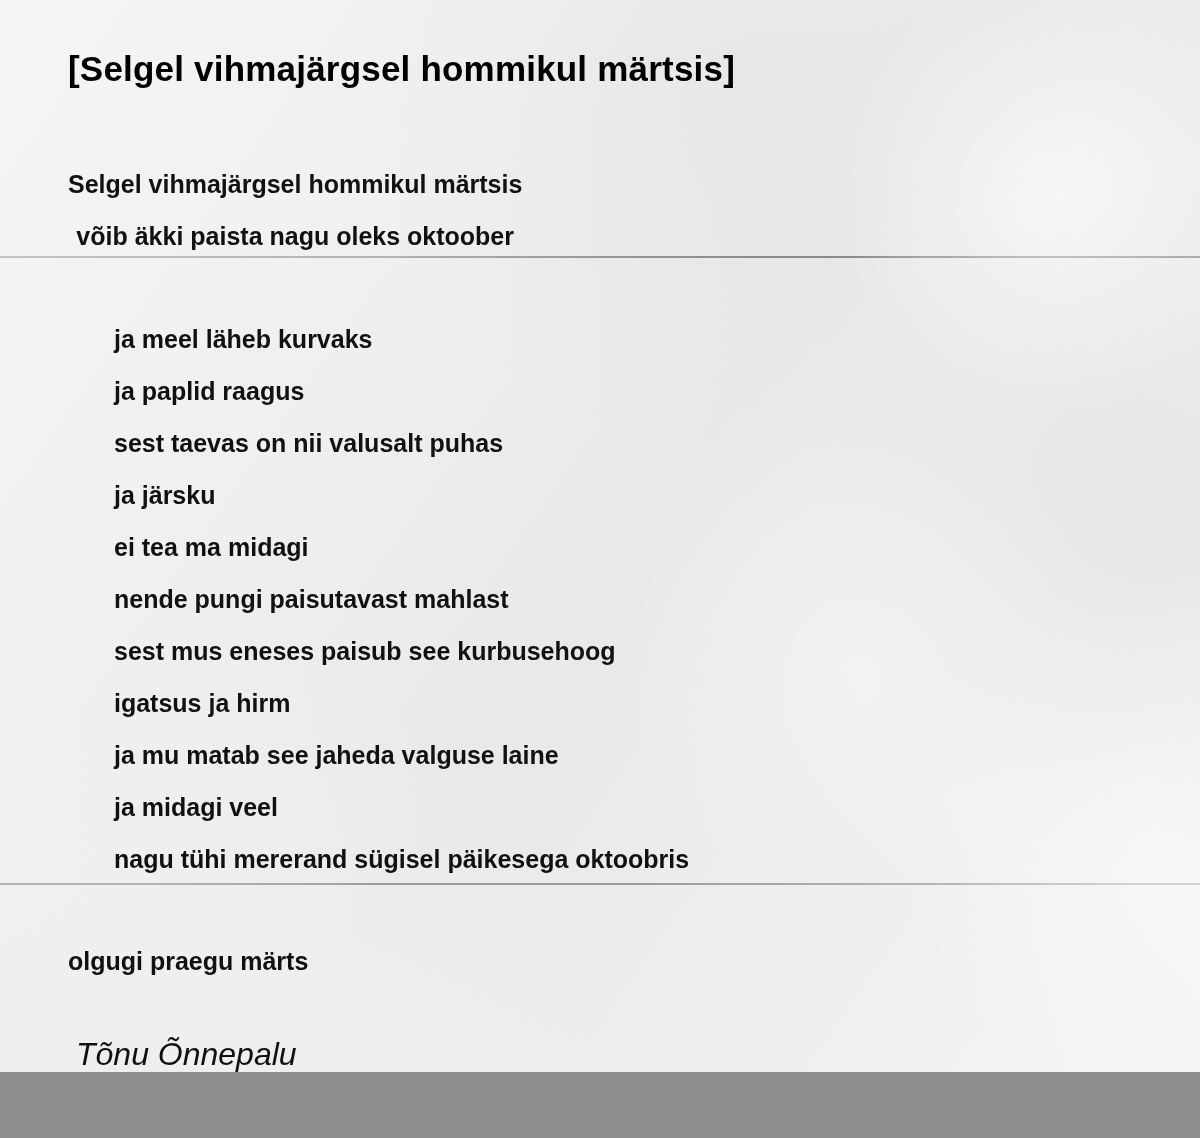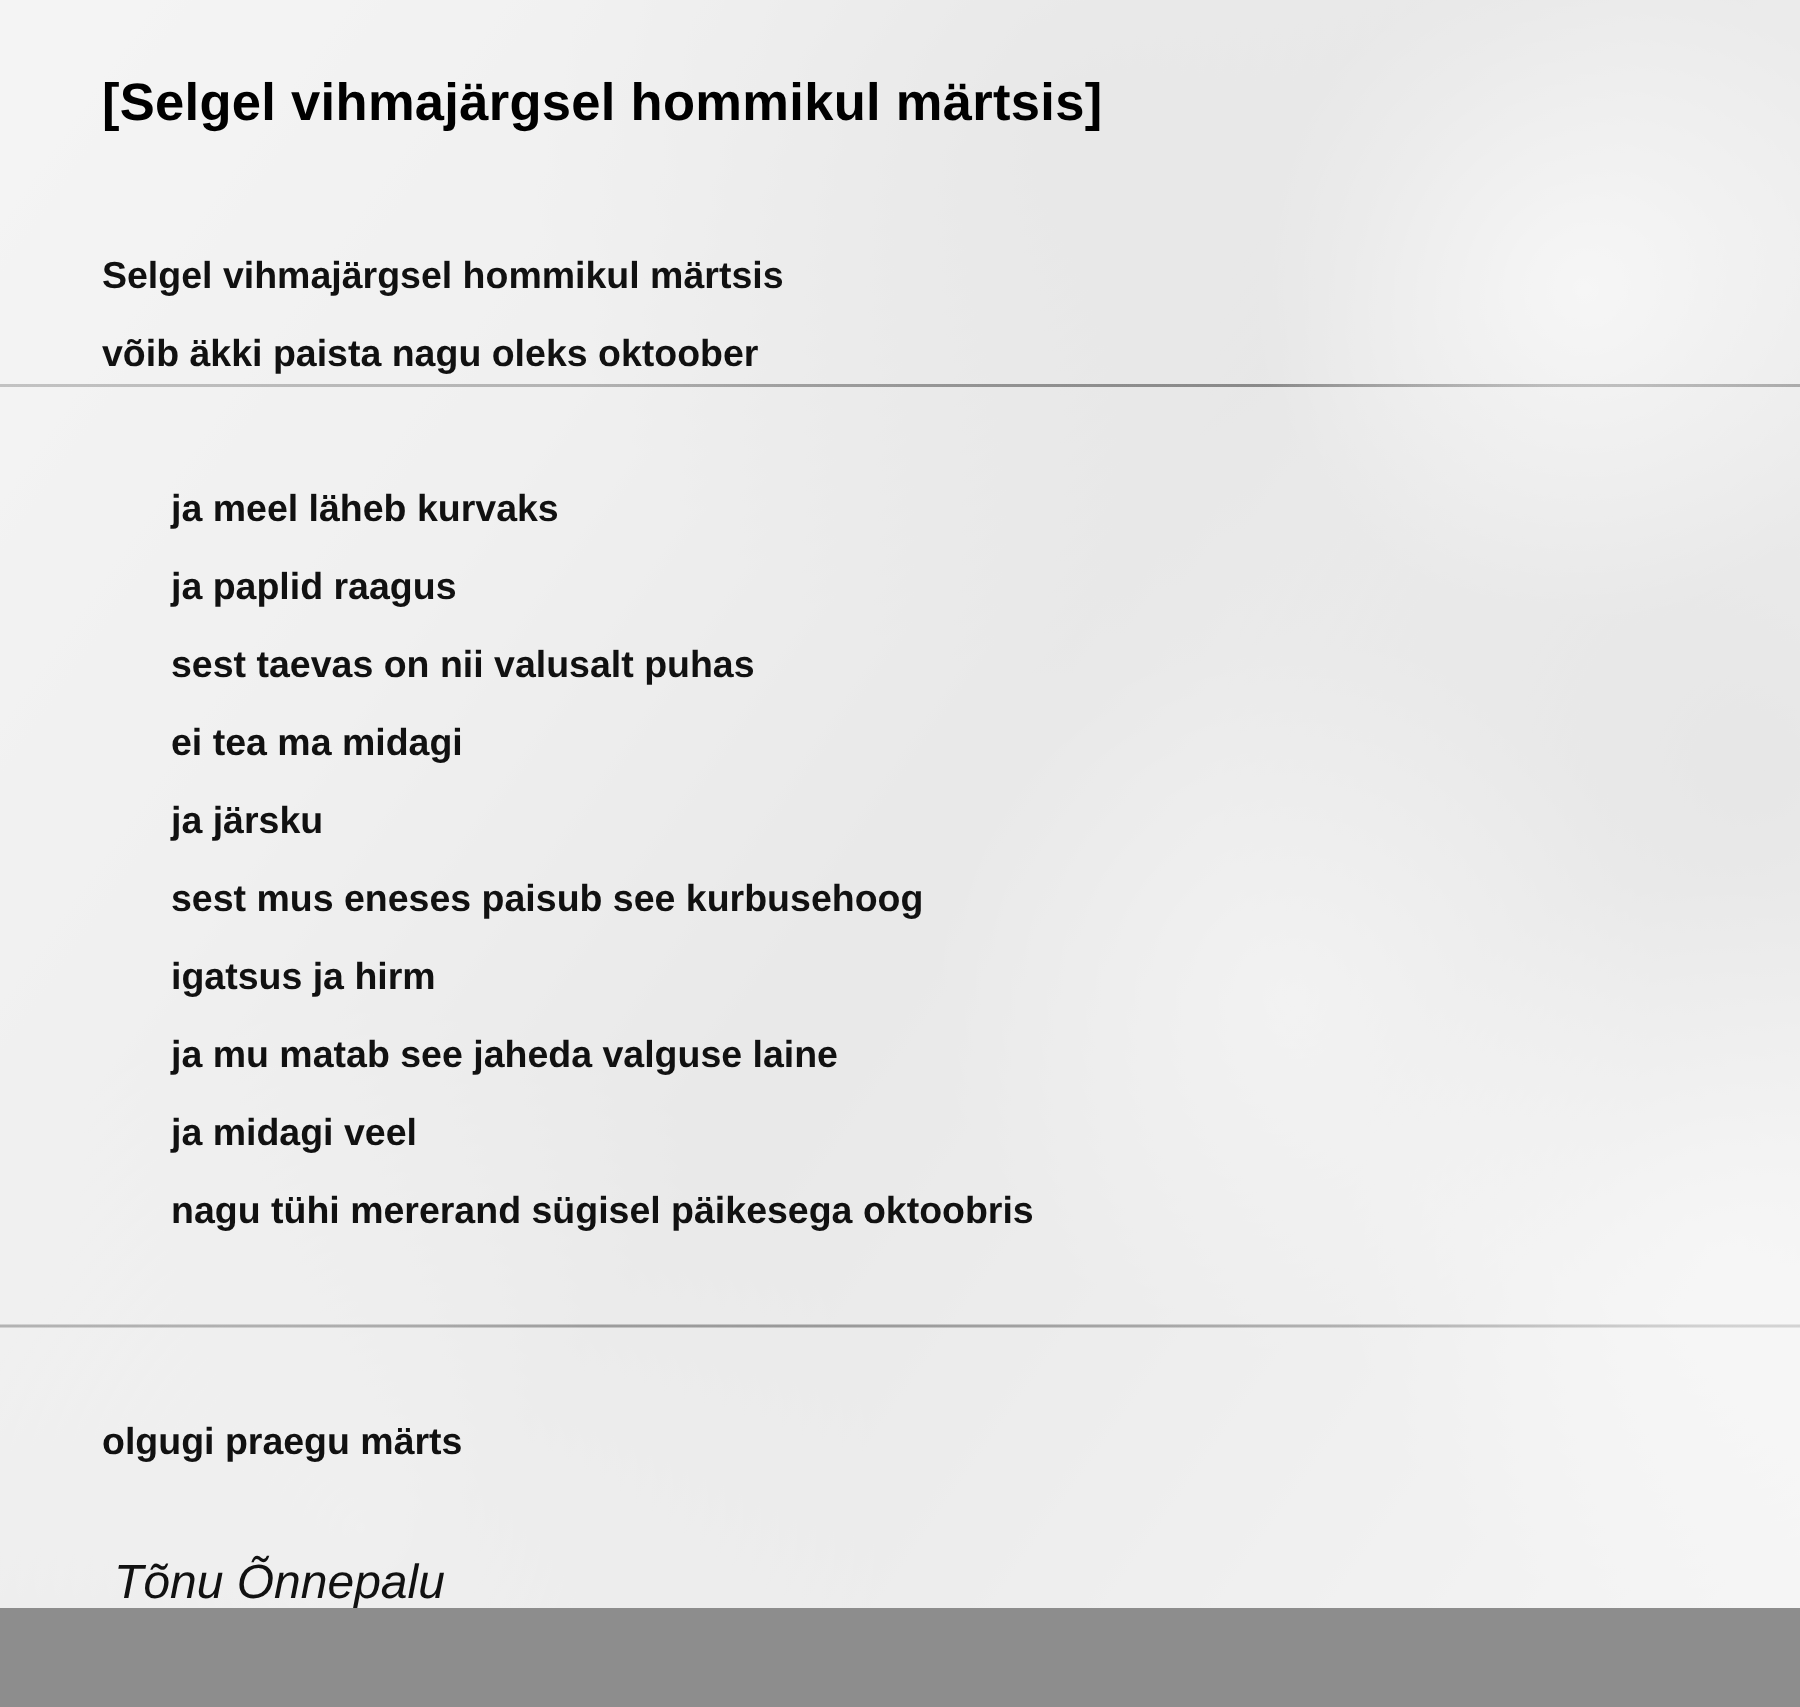--- a/index.html
+++ b/index.html
@@ -57,21 +57,21 @@
     font-weight: bold;
     color: #000;
     letter-spacing: 0.2px;
     white-space: nowrap;
   }
 
   .stanza {
     position: absolute;
     left: 68px;
   }
-  #stanza-1 { top: 158px; }
+  #stanza-1 { top: 158px; text-align: center; }
   #stanza-2 { top: 313px; margin-left: 46px; }
   #stanza-3 { top: 935px; }
 
   .poem-line {
     font-size: 25px;
     font-weight: bold;
     color: #111;
     line-height: 52px;
     white-space: nowrap;
   }
@@ -102,22 +102,23 @@
 
     <div class="stanza" id="stanza-1">
       <div class="poem-line">Selgel vihmajärgsel hommikul märtsis</div>
       <div class="poem-line">võib äkki paista nagu oleks oktoober</div>
     </div>
 
     <div class="stanza" id="stanza-2">
       <div class="poem-line">ja meel läheb kurvaks</div>
       <div class="poem-line">ja paplid raagus</div>
       <div class="poem-line">sest taevas on nii valusalt puhas</div>
+      <div class="poem-line">ja järsku</div>
       <div class="poem-line">ei tea ma midagi</div>
-      <div class="poem-line">ja järsku</div>
+      <div class="poem-line">nende pungi paisutavast mahlast</div>
       <div class="poem-line">sest mus eneses paisub see kurbusehoog</div>
       <div class="poem-line">igatsus ja hirm</div>
       <div class="poem-line">ja mu matab see jaheda valguse laine</div>
       <div class="poem-line">ja midagi veel</div>
       <div class="poem-line">nagu tühi mererand sügisel päikesega oktoobris</div>
     </div>
 
     <div class="stanza" id="stanza-3">
       <div class="poem-line">olgugi praegu märts</div>
     </div>

